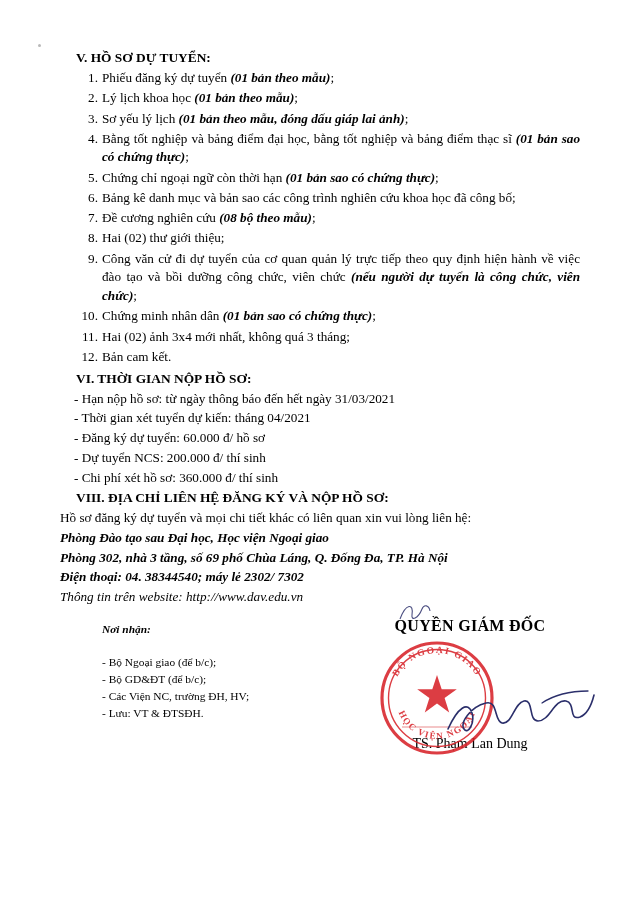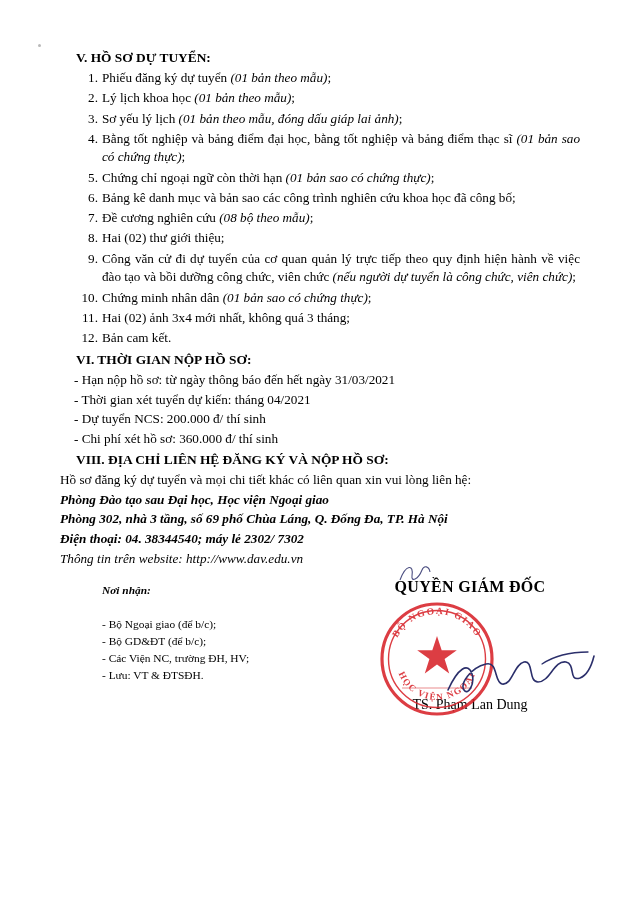--- a/index.html
+++ b/index.html
@@ -53,21 +53,21 @@
     margin-bottom: 1.5px;
     text-align: justify;
   }
   ol.numlist li .num {
     position: absolute;
     left: 14px;
     top: 0;
     width: 24px;
     text-align: right;
   }
-  .it { font-style: italic; }
+  .it { font-style: italic; font-weight: bold; }
   .dashline {
     margin: 0 0 1px 14px;
   }
   .para {
     margin: 0 0 1px 0;
   }
   .contact-line {
     font-style: italic;
     font-weight: bold;
     margin: 0 0 1px 0;
@@ -159,20 +159,21 @@
       <li><span class="num">9.</span><span>Công văn cử đi dự tuyển của cơ quan quản lý trực tiếp theo quy định hiện hành về việc đào tạo và bồi dưỡng công chức, viên chức </span><span class="it">(nếu người dự tuyển là công chức, viên chức)</span><span>;</span></li>
       <li><span class="num">10.</span><span>Chứng minh nhân dân </span><span class="it">(01 bản sao có chứng thực)</span><span>;</span></li>
       <li><span class="num">11.</span><span>Hai (02) ảnh 3x4 mới nhất, không quá 3 tháng;</span><span class="it"></span><span></span></li>
       <li><span class="num">12.</span><span>Bản cam kết.</span><span class="it"></span><span></span></li>
     </ol>
 
     <div class="sec-head">VI. THỜI GIAN NỘP HỒ SƠ:</div>
     <div class="dashline">- Hạn nộp hồ sơ: từ ngày thông báo đến hết ngày 31/03/2021</div>
     <div class="dashline">- Thời gian xét tuyển dự kiến: tháng 04/2021</div>
 
+    <div class="dashline">- Đăng ký dự tuyển: 60.000 đ/ hồ sơ</div>
     <div class="dashline">- Dự tuyển NCS: 200.000 đ/ thí sinh</div>
     <div class="dashline">- Chi phí xét hồ sơ: 360.000 đ/ thí sinh</div>
 
     <div class="sec-head">VIII. ĐỊA CHỈ LIÊN HỆ ĐĂNG KÝ VÀ NỘP HỒ SƠ:</div>
     <div class="para">Hồ sơ đăng ký dự tuyển và mọi chi tiết khác có liên quan xin vui lòng liên hệ:</div>
     <div class="contact-line">Phòng Đào tạo sau Đại học, Học viện Ngoại giao</div>
     <div class="contact-line">Phòng 302, nhà 3 tầng, số 69 phố Chùa Láng, Q. Đống Đa, TP. Hà Nội</div>
     <div class="contact-line">Điện thoại: 04. 38344540; máy lẻ 2302/ 7302</div>
     <div class="contact-plain">Thông tin trên website: http://www.dav.edu.vn</div>
 

